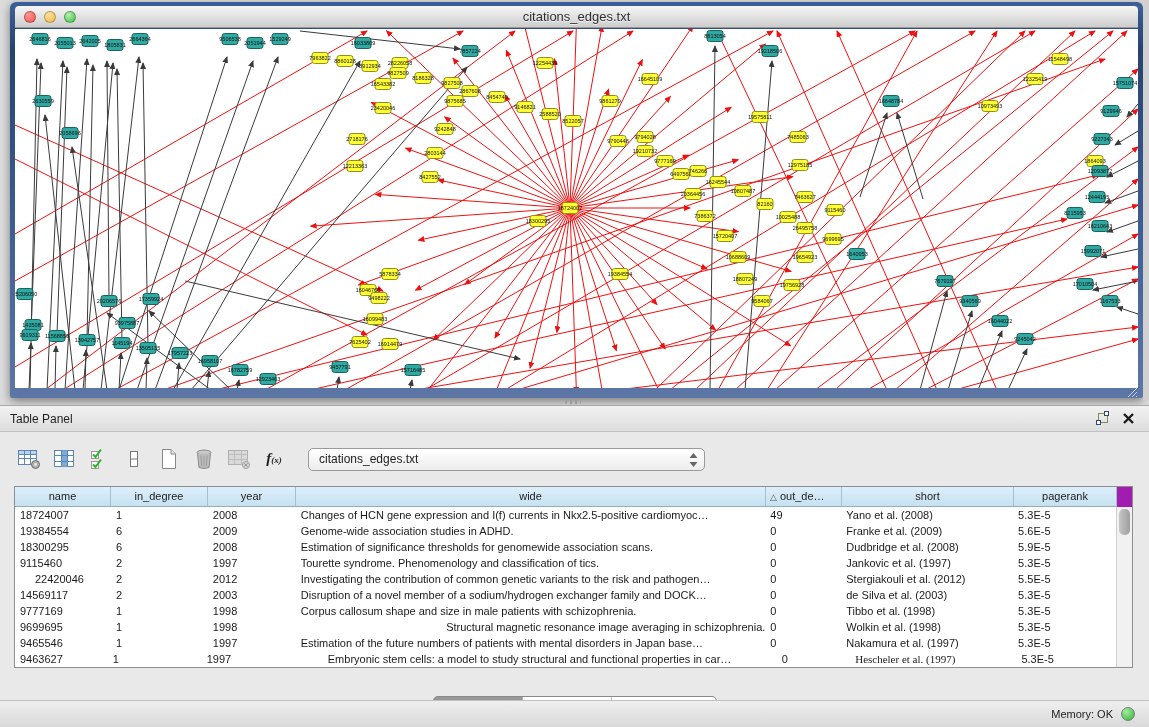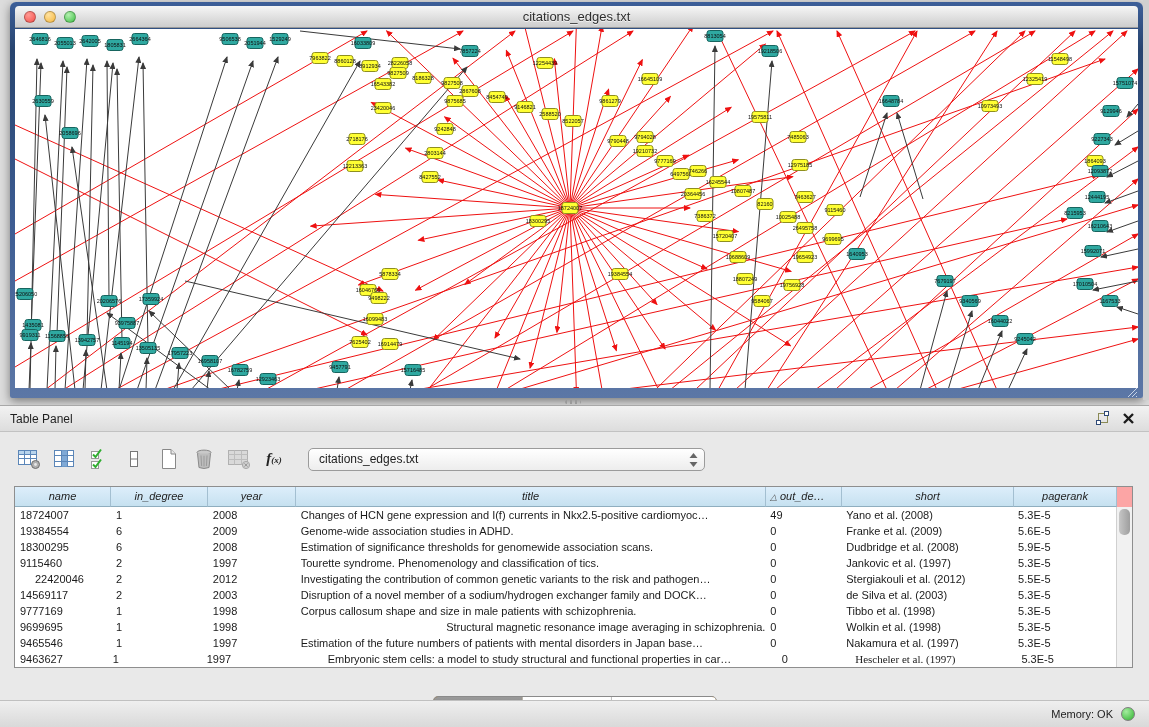--- a/index.html
+++ b/index.html
@@ -40,21 +40,21 @@
   .tb-btn { background:transparent; border:none; width:30px; height:26px; margin-right:5px;
     display:flex; align-items:center; justify-content:center; line-height:0; }
   .fx { font-family:"Liberation Serif", serif; font-style:italic; font-weight:bold; color:#222; }
   .combo { margin-left:14px; width:397px; height:23px; border:1px solid #9b9b9b; border-radius:5px;
     background:linear-gradient(#ffffff,#ededed); position:relative; }
   .combo-val { position:absolute; left:10px; top:0; line-height:21px; font-size:12px; color:#222; }
   .combo-arrows { position:absolute; right:6px; top:4px; }
 
   .tbl { position:absolute; left:14px; top:80px; width:1119px; height:182px; background:#fff;
     border:1px solid #8e8e8e; }
-  .thead { display:flex; height:28px; background:#fca5a5;font-style:italic; }
+  .thead { display:flex; height:28px; background:#a21caf; }
   .th { height:20px; line-height:19px; font-size:11px; color:#222; text-align:center;
     background:linear-gradient(#ddeefb,#c6e1f0); border-right:1px solid #a3bfd1;
     border-bottom:1px solid #8faebf; overflow:hidden; white-space:nowrap; }
   .th.sorted { text-align:left; padding-left:4px; }
   .sort-ind { font-size:9px; color:#555; margin-right:3px; }
   .tbody { position:absolute; left:0; top:20px; right:16px; bottom:0; overflow:hidden; }
   .tr { display:flex; height:16px; background:#fff; }
   .td { font-size:11px; line-height:16px; color:#1a1a1a; padding-left:5px;
     overflow:hidden; white-space:nowrap; }
   .vscroll { position:absolute; right:0; top:20px; bottom:0; width:16px; background:#f1f1f1;
@@ -752,21 +752,21 @@
           </svg>
       </span>
     </div>
   </div>
 
   <div class="tbl">
     <div class="thead" id="thead">
         <div class="th" style="width: 96px;"><span>name</span></div>
         <div class="th" style="width: 97px;"><span>in_degree</span></div>
         <div class="th" style="width: 88px;"><span>year</span></div>
-        <div class="th" style="width: 470px;"><span>title</span></div>
+        <div class="th" style="width: 470px;"><span>wide</span></div>
         <div class="th sorted" style="width: 76px;"><span class="sort-ind">△</span><span>out_de…</span></div>
         <div class="th" style="width: 172px;"><span>short</span></div>
         <div class="th" style="width: 103px;"><span>pagerank</span></div>
       </div>
     <div class="tbody" id="tbody">
         <div class="tr">
           <div class="td" style="width: 96px;">18724007</div>
           <div class="td" style="width: 97px;">1</div>
           <div class="td" style="width: 88px;">2008</div>
           <div class="td" style="width: 470px;">Changes of HCN gene expression and I(f) currents in Nkx2.5-positive cardiomyoc…</div>

